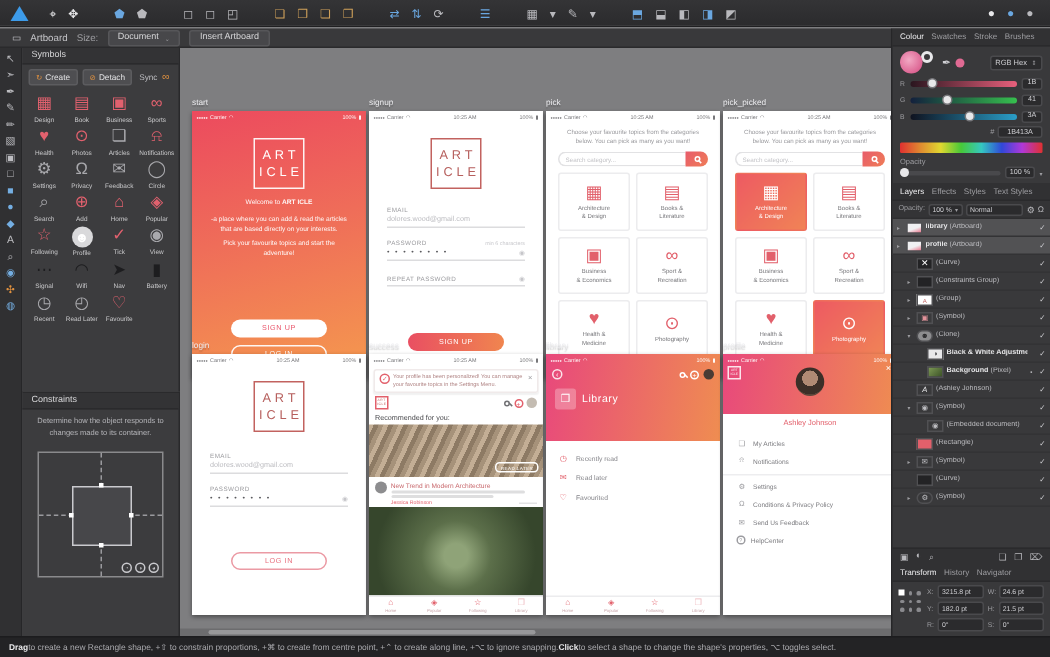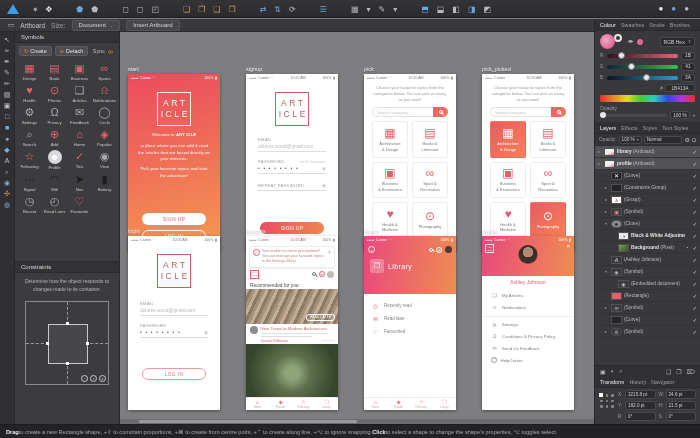--- a/index.html
+++ b/index.html
@@ -49,21 +49,21 @@
   .cons-widget{position:relative;width:84px;height:84px;margin:6px auto 0;border:1px solid #8a8a8c}
   .cons-cross-v{position:absolute;left:50%;top:0;bottom:0;border-left:1px dashed #9a9a9e}
   .cons-cross-h{position:absolute;top:50%;left:0;right:0;border-top:1px dashed #9a9a9e}
   .cons-inner{position:absolute;left:22px;top:22px;width:40px;height:40px;border:1px solid #cacace;background:#47474a}
   .cons-dot{position:absolute;width:3px;height:3px;background:#fff;border-radius:0}
   .cons-anchors{position:absolute;right:2px;bottom:2px;display:flex;gap:2px}
   .cons-anchor{width:7px;height:7px;border:1px solid #cacace;border-radius:50%;font-size:4px;color:#cacace;text-align:center;line-height:6px}
 
   
   .canvas{position:absolute;top:32px;left:120px;right:106px;bottom:14px;background:#7e7e80;overflow:hidden}
-  .board{position:absolute;width:92px;background:#fff;box-shadow:0 1px 3px rgba(0,0,0,.4);display:flex;flex-direction:column;overflow:hidden}
+  .board{position:absolute;width:116px;background:#fff;box-shadow:0 1px 3px rgba(0,0,0,.4);display:flex;flex-direction:column;overflow:hidden}
   .blabel{position:absolute;width:110px;font-size:5.5px;color:#ededf0;text-shadow:0 1px 1px rgba(0,0,0,.25)}
   .r1{top:42px;height:178px}.r2{top:204px;height:174px}
   .c1{left:8px}.c2{left:126px}.c3{left:244px}.c4{left:362px}
   .lr1{top:34px}.lr2{top:196px}
 
   .sbar{height:8px;display:flex;align-items:center;justify-content:space-between;padding:0 3px;font-size:3.6px;flex:none}
   .sbar .sl,.sbar .sr{display:flex;align-items:center;gap:1.5px}
   .sbar-dark{color:#77777a}
   .sbar-light{color:rgba(255,255,255,.95)}
 

